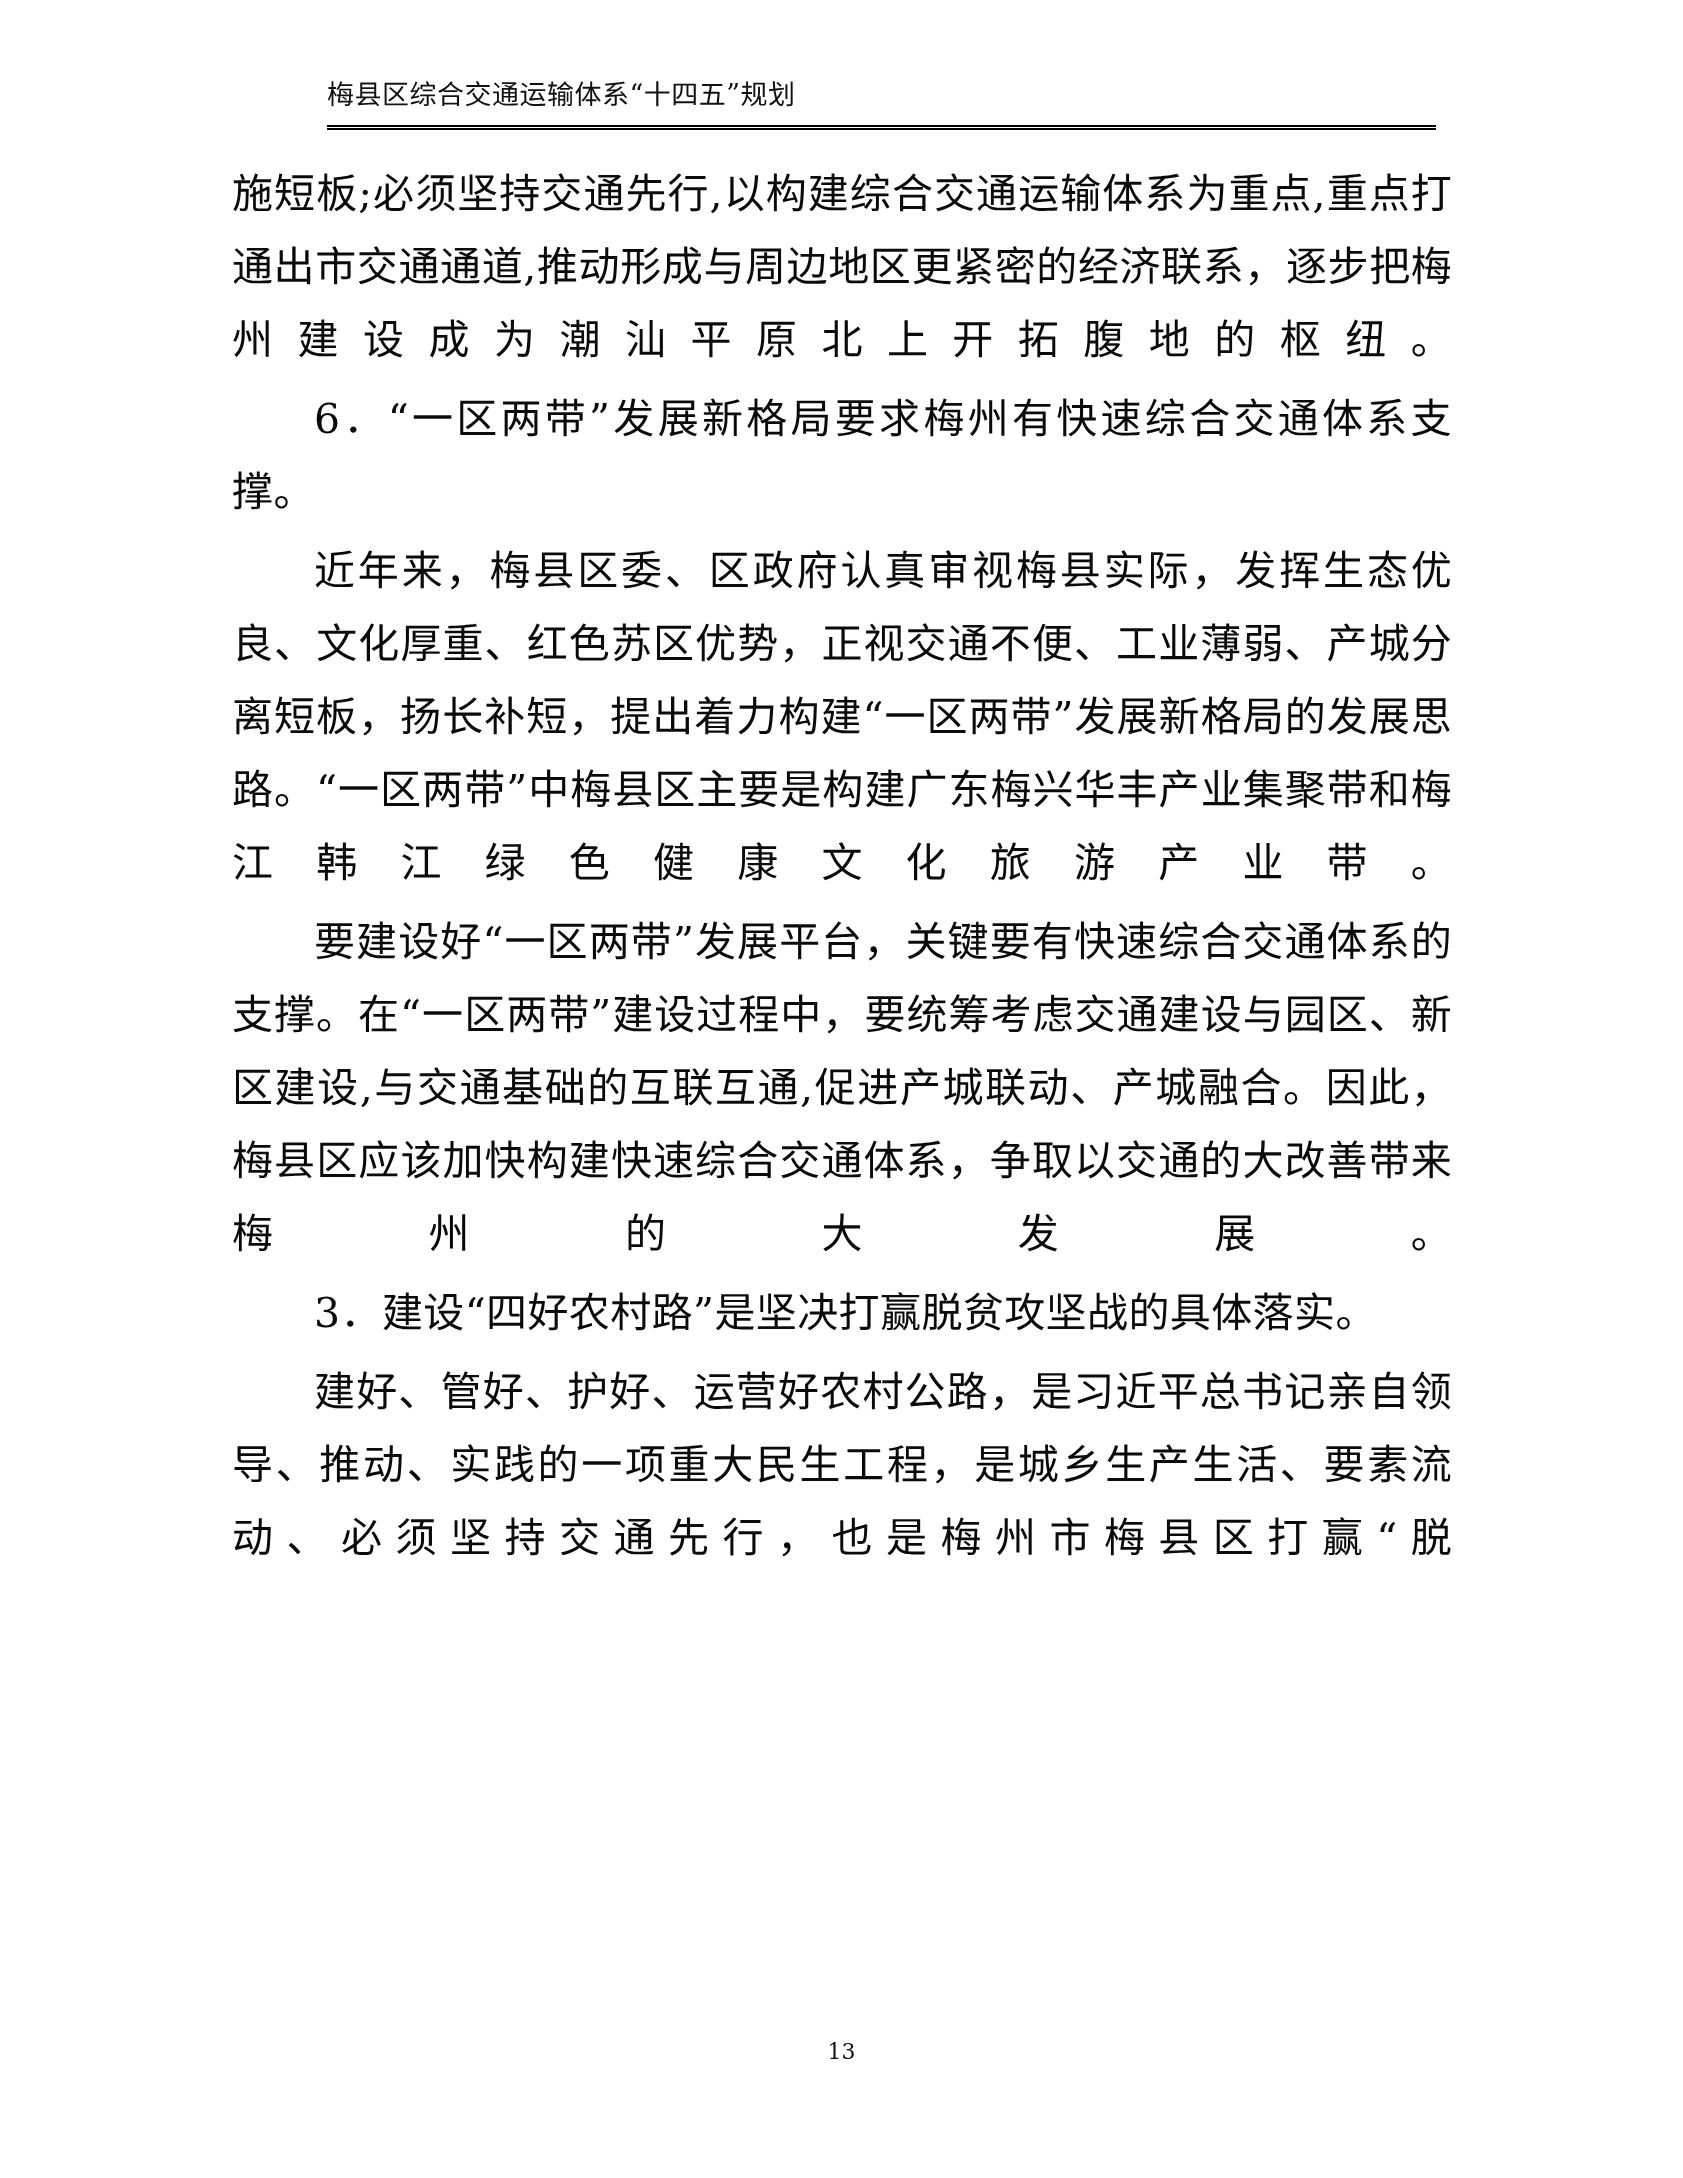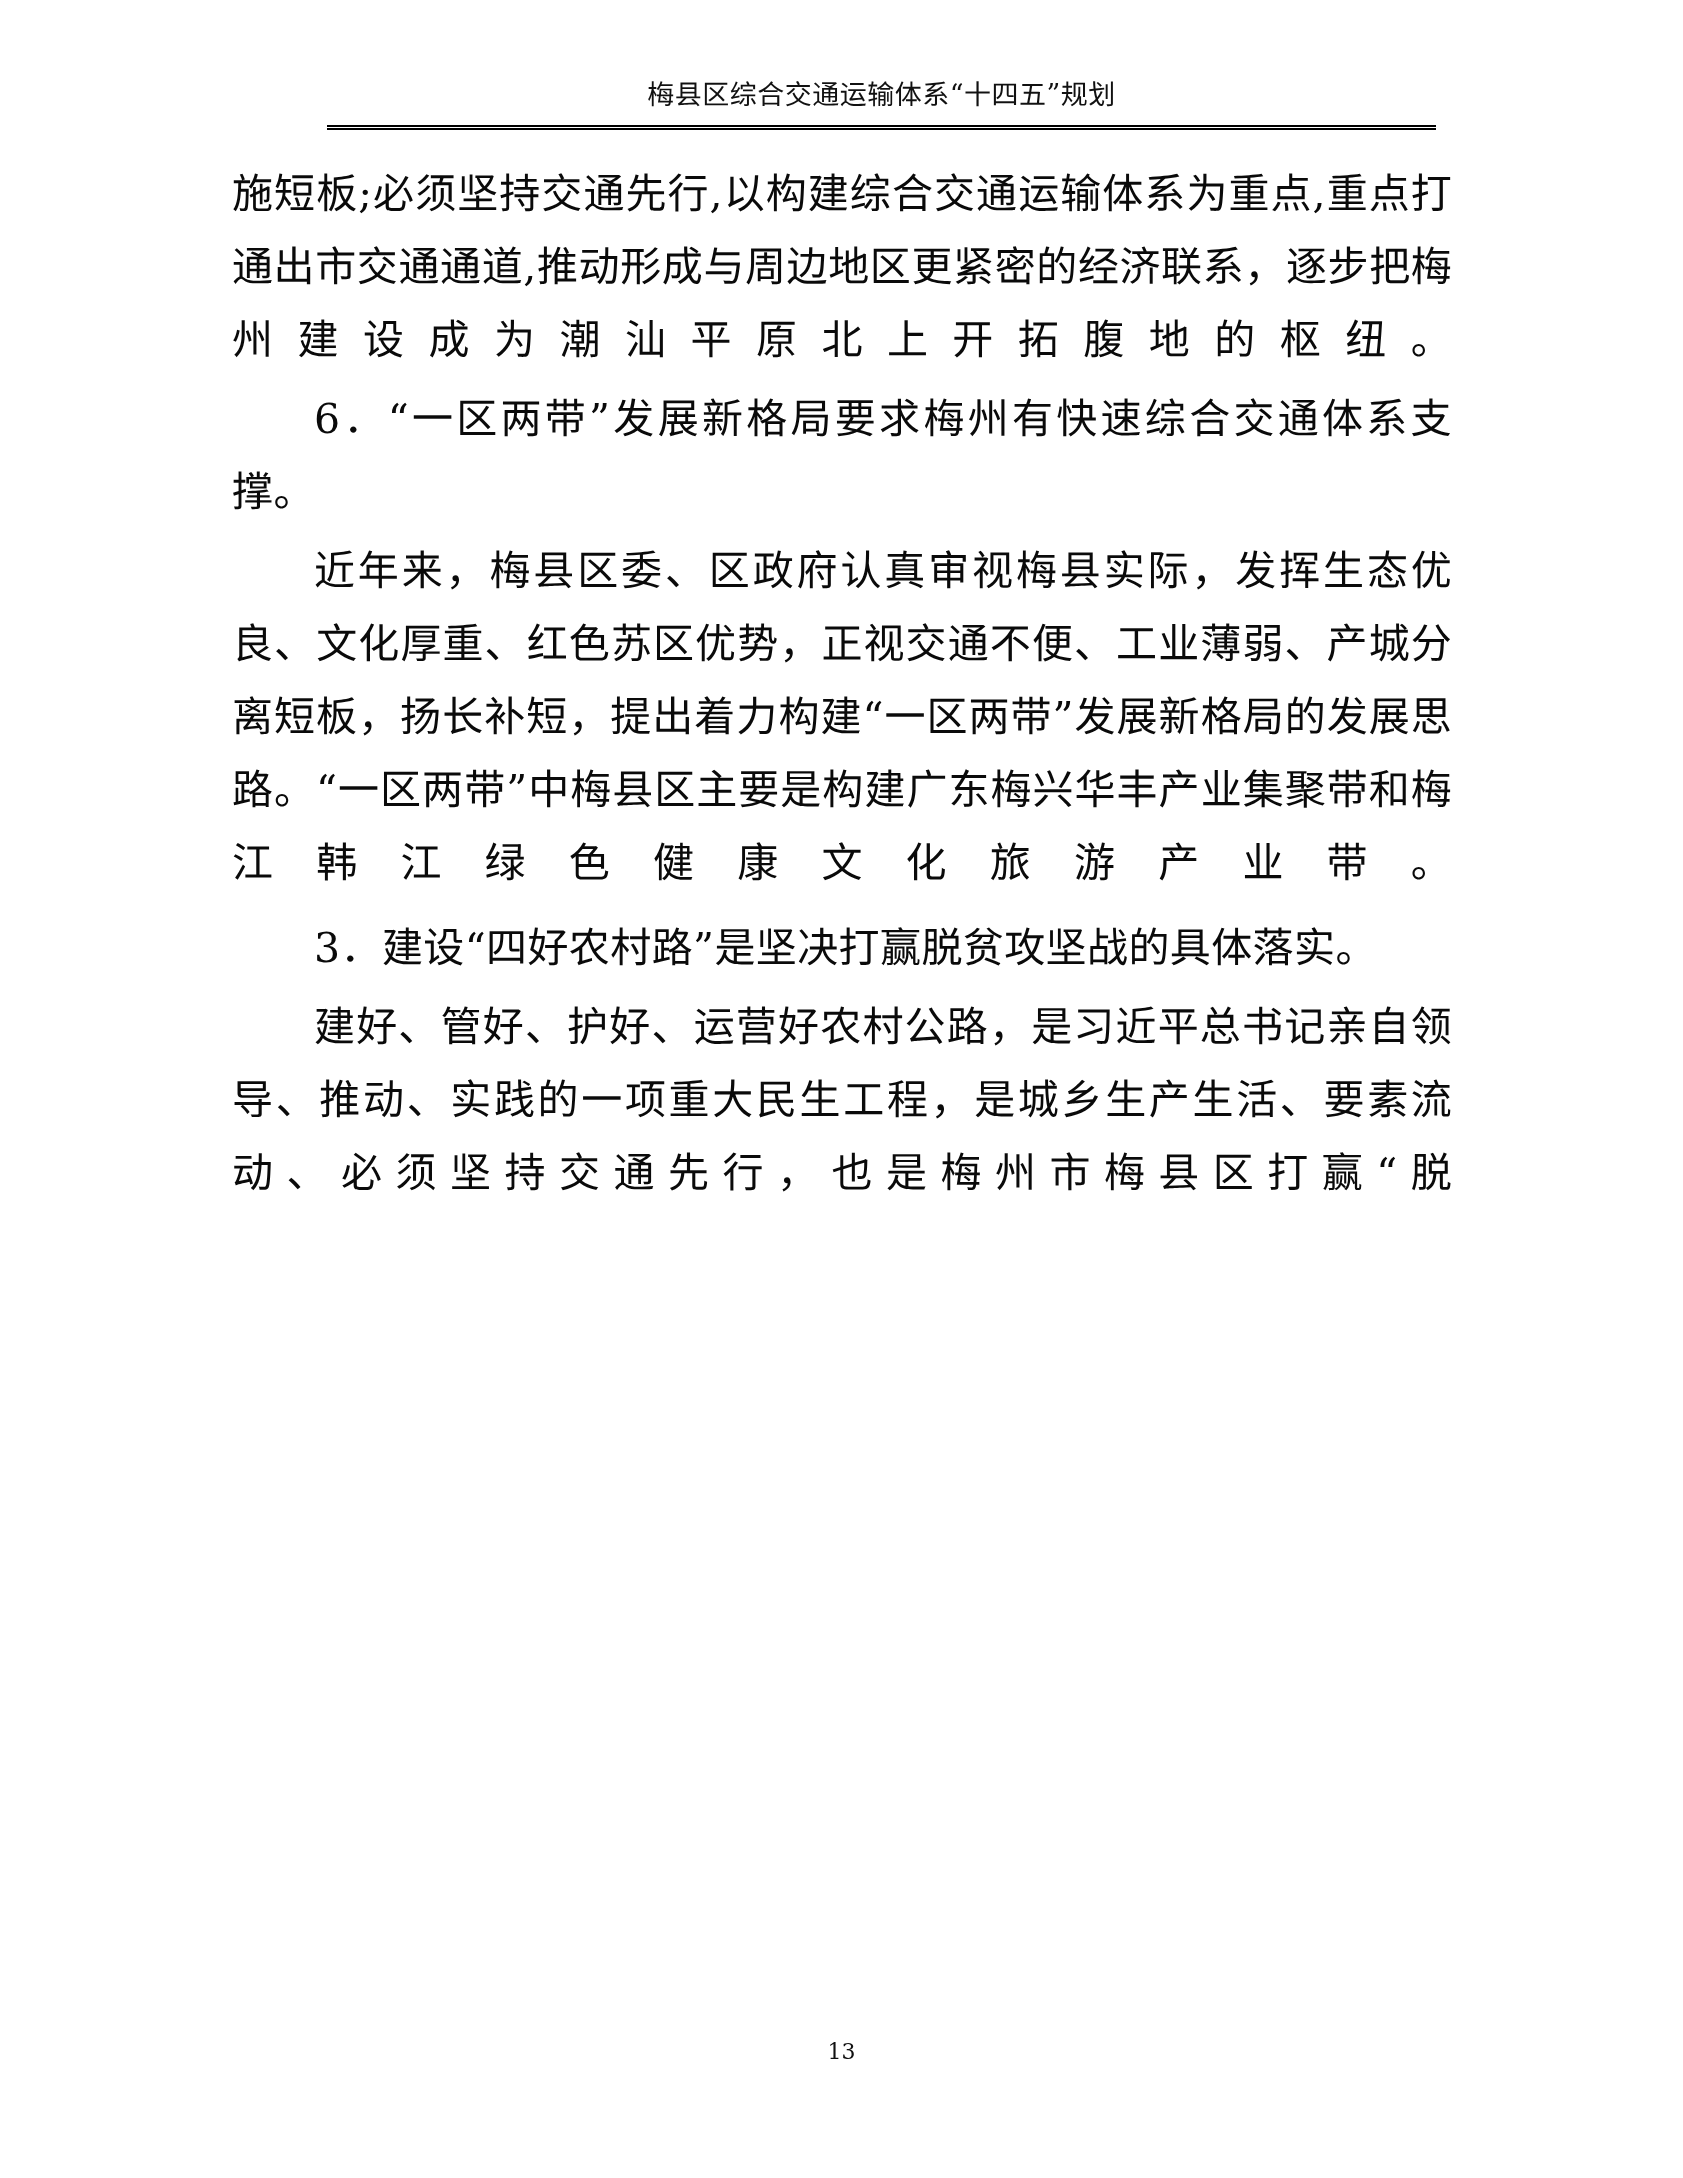--- a/index.html
+++ b/index.html
@@ -24,21 +24,20 @@
     height: 2178px;
     background: #ffffff;
   }
 
   
   .header-zone {
     position: absolute;
     left: 327px;
     top: 79px;
     width: 1109px;
-    text-align: center;
   }
   .header-title {
     font-size: 27px;
     line-height: 1.2;
     letter-spacing: 0.5px;
     color: #111111;
     font-family: "DejaVu Serif", "Liberation Serif", serif;
     font-weight: 400;
     white-space: nowrap;
   }
@@ -119,20 +118,21 @@
     <div class="gap-sm"></div>
 
     <p class="head indent">6．“一区两带”发展新格局要求梅州有快速综合交通体系支撑。</p>
 
     <div class="gap-sm"></div>
 
     <p class="para indent tight-last">近年来，梅县区委、区政府认真审视梅县实际，发挥生态优良、文化厚重、红色苏区优势，正视交通不便、工业薄弱、产城分离短板，扬长补短，提出着力构建“一区两带”发展新格局的发展思路。“一区两带”中梅县区主要是构建广东梅兴华丰产业集聚带和梅江韩江绿色健康文化旅游产业带。</p>
 
     <div class="gap-sm"></div>
 
+    <p class="para indent tight-last">要建设好“一区两带”发展平台，关键要有快速综合交通体系的支撑。在“一区两带”建设过程中，要统筹考虑交通建设与园区、新区建设,与交通基础的互联互通,促进产城联动、产城融合。因此，梅县区应该加快构建快速综合交通体系，争取以交通的大改善带来梅州的大发展。</p>
 
     <div class="gap-sm"></div>
 
     <p class="head indent">3．建设“四好农村路”是坚决打赢脱贫攻坚战的具体落实。</p>
 
     <div class="gap-sm"></div>
 
     <p class="para indent tight-last">建好、管好、护好、运营好农村公路，是习近平总书记亲自领导、推动、实践的一项重大民生工程，是城乡生产生活、要素流动、必须坚持交通先行，也是梅州市梅县区打赢“脱</p>
 
   </div>

